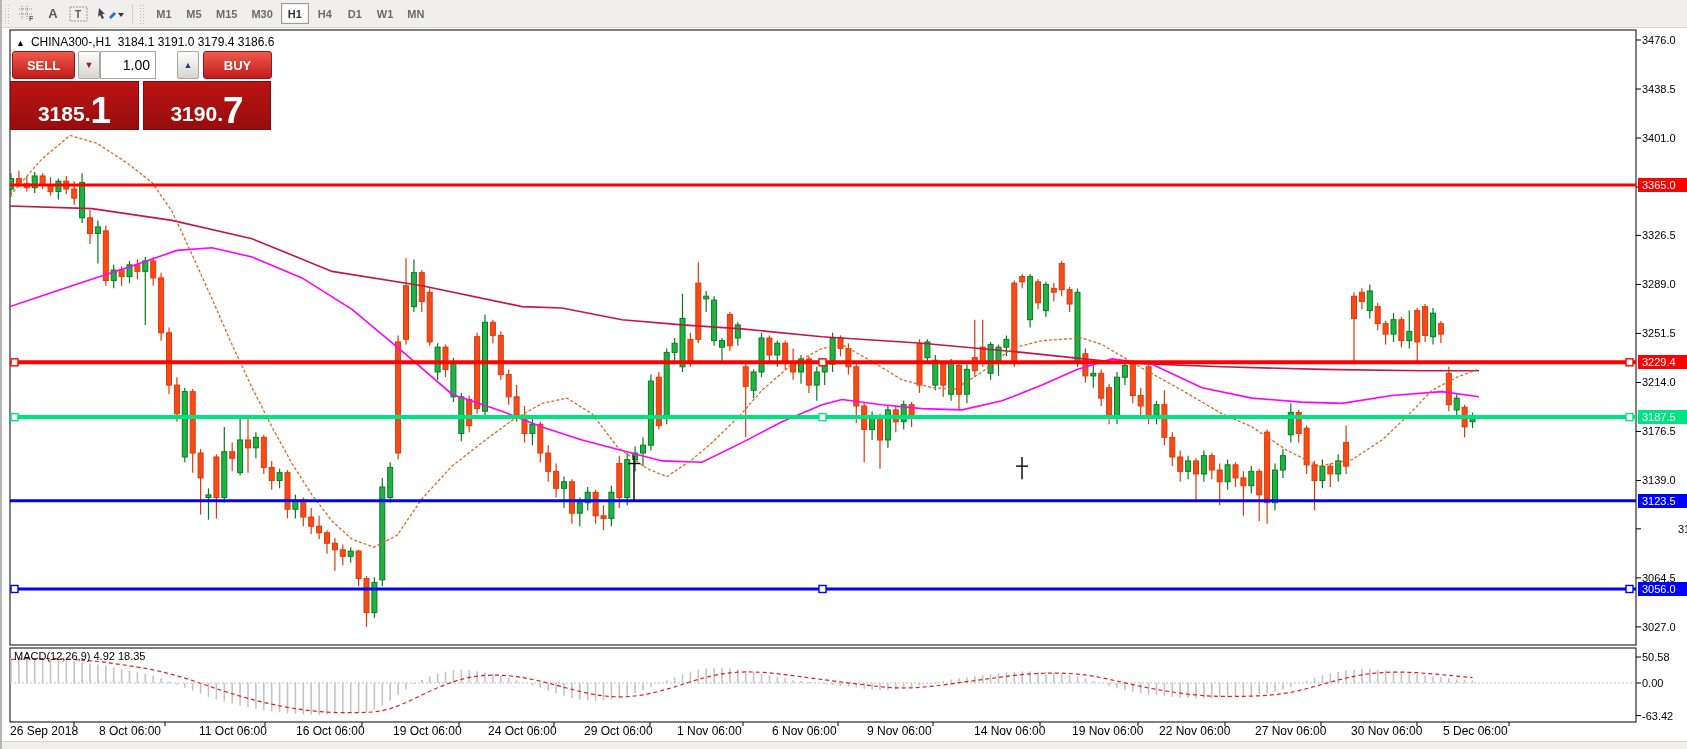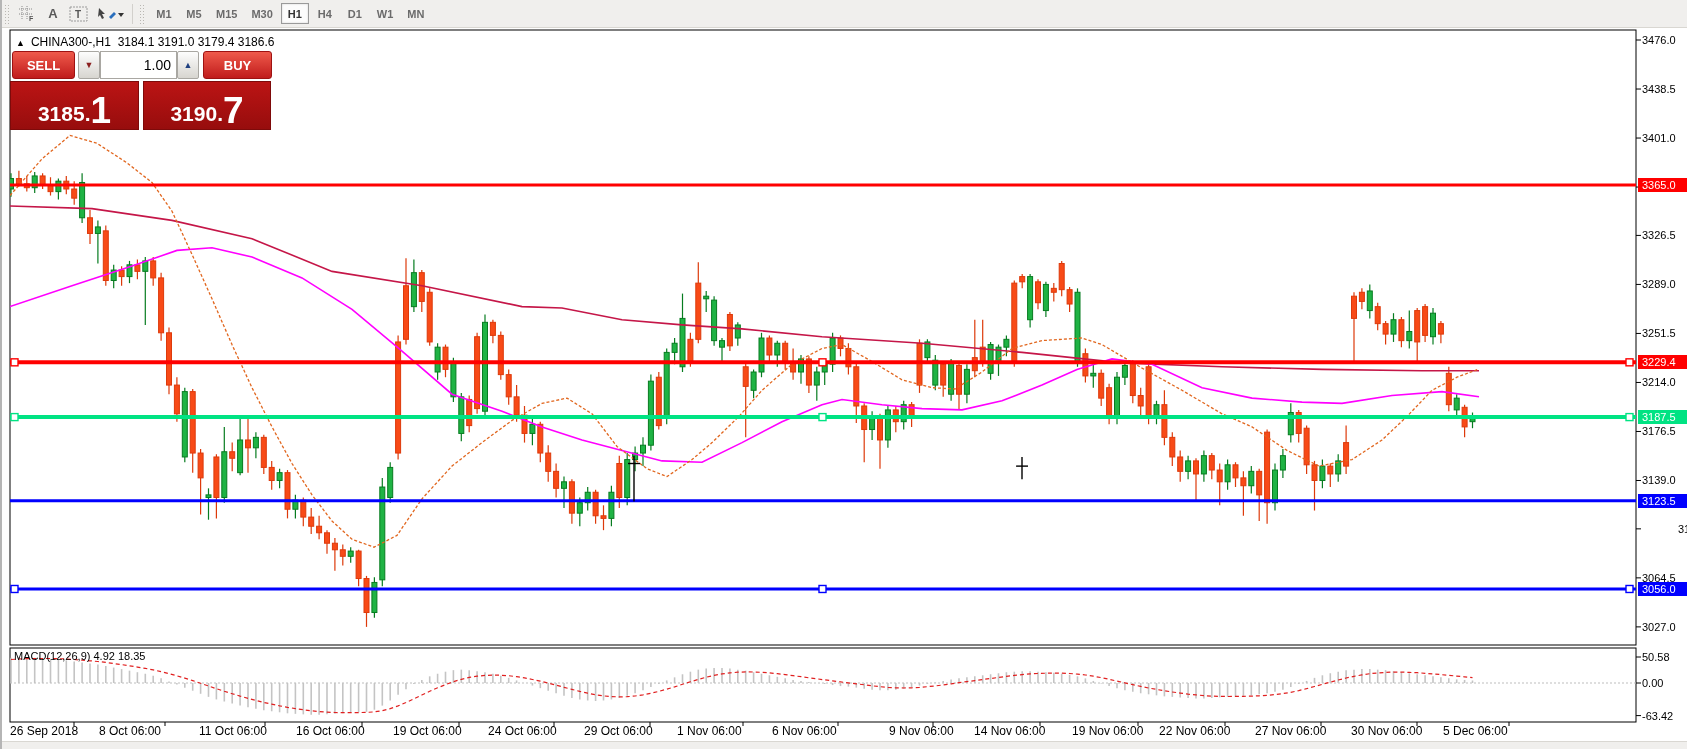--- a/index.html
+++ b/index.html
@@ -729,21 +729,21 @@
       <line x1="1507" y1="722" x2="1507" y2="726" stroke="#000" stroke-width="1"></line>
     </svg>
 
   <div id="charttitle">
     <span class="tri">▲</span><span>CHINA300-,H1</span>&nbsp;&nbsp;<span>3184.1 3191.0 3179.4 3186.6</span>
   </div>
 
   <div id="tradepanel">
     <div class="btn" style="left:10px; top:51px; width:63px; height:28px;">SELL</div>
     <div class="spin" style="left:76px; top:51px; width:22px; height:28px; color:#8b2020;">▼</div>
-    <input id="volinput" style="left: 98px; top: 51px; width: 77px; height: 28px;" value="1.00">
+    <input id="volinput" style="left: 98px; top: 51px; width: 56px; height: 28px;" value="1.00">
     <div class="spin" style="left:175px; top:51px; width:22px; height:28px; color:#204080;">▲</div>
     <div class="btn" style="left:201px; top:51px; width:69px; height:28px;">BUY</div>
 
     <div class="bigprice" style="left:8px; top:81px; width:129px; height:49px;">
       <span class="small">3185</span>
         <span class="small">.</span>
         <span class="big">1</span>
     </div>
     <div class="bigprice" style="left:141px; top:81px; width:128px; height:49px;">
       <span class="small">3190</span>
@@ -779,21 +779,21 @@
       <div class="mtick" style="top:710px;">-63.42</div>
       <div class="tlabel" style="left: 8px;">26 Sep 2018</div>
       <div class="tlabel" style="left: 97px;">8 Oct 06:00</div>
       <div class="tlabel" style="left: 197px;">11 Oct 06:00</div>
       <div class="tlabel" style="left: 294px;">16 Oct 06:00</div>
       <div class="tlabel" style="left: 391px;">19 Oct 06:00</div>
       <div class="tlabel" style="left: 486px;">24 Oct 06:00</div>
       <div class="tlabel" style="left: 582px;">29 Oct 06:00</div>
       <div class="tlabel" style="left: 675px;">1 Nov 06:00</div>
       <div class="tlabel" style="left: 770px;">6 Nov 06:00</div>
-      <div class="tlabel" style="left: 887px; text-align: right;">9 Nov 06:00</div>
+      <div class="tlabel" style="left: 865px; text-align: right;">9 Nov 06:00</div>
       <div class="tlabel" style="left: 972px;">14 Nov 06:00</div>
       <div class="tlabel" style="left: 1070px;">19 Nov 06:00</div>
       <div class="tlabel" style="left: 1157px;">22 Nov 06:00</div>
       <div class="tlabel" style="left: 1253px;">27 Nov 06:00</div>
       <div class="tlabel" style="left: 1349px;">30 Nov 06:00</div>
       <div class="tlabel" style="left: 1441px;">5 Dec 06:00</div>
     </div>
 
   <div id="statusbar"></div>
 </div>

